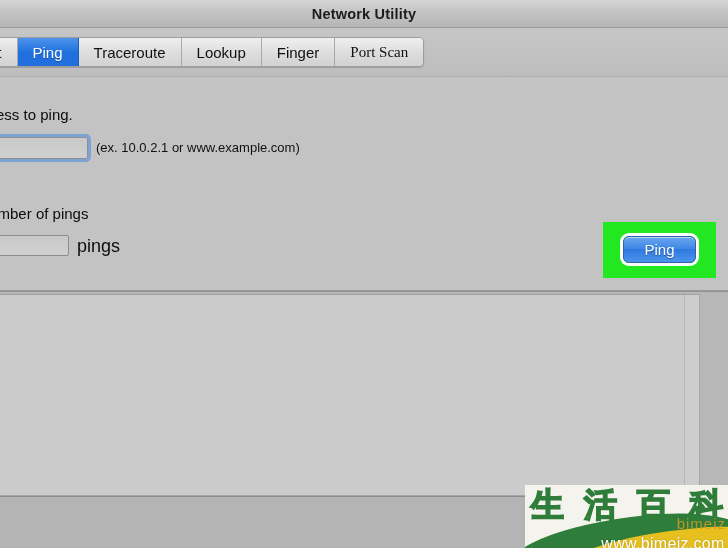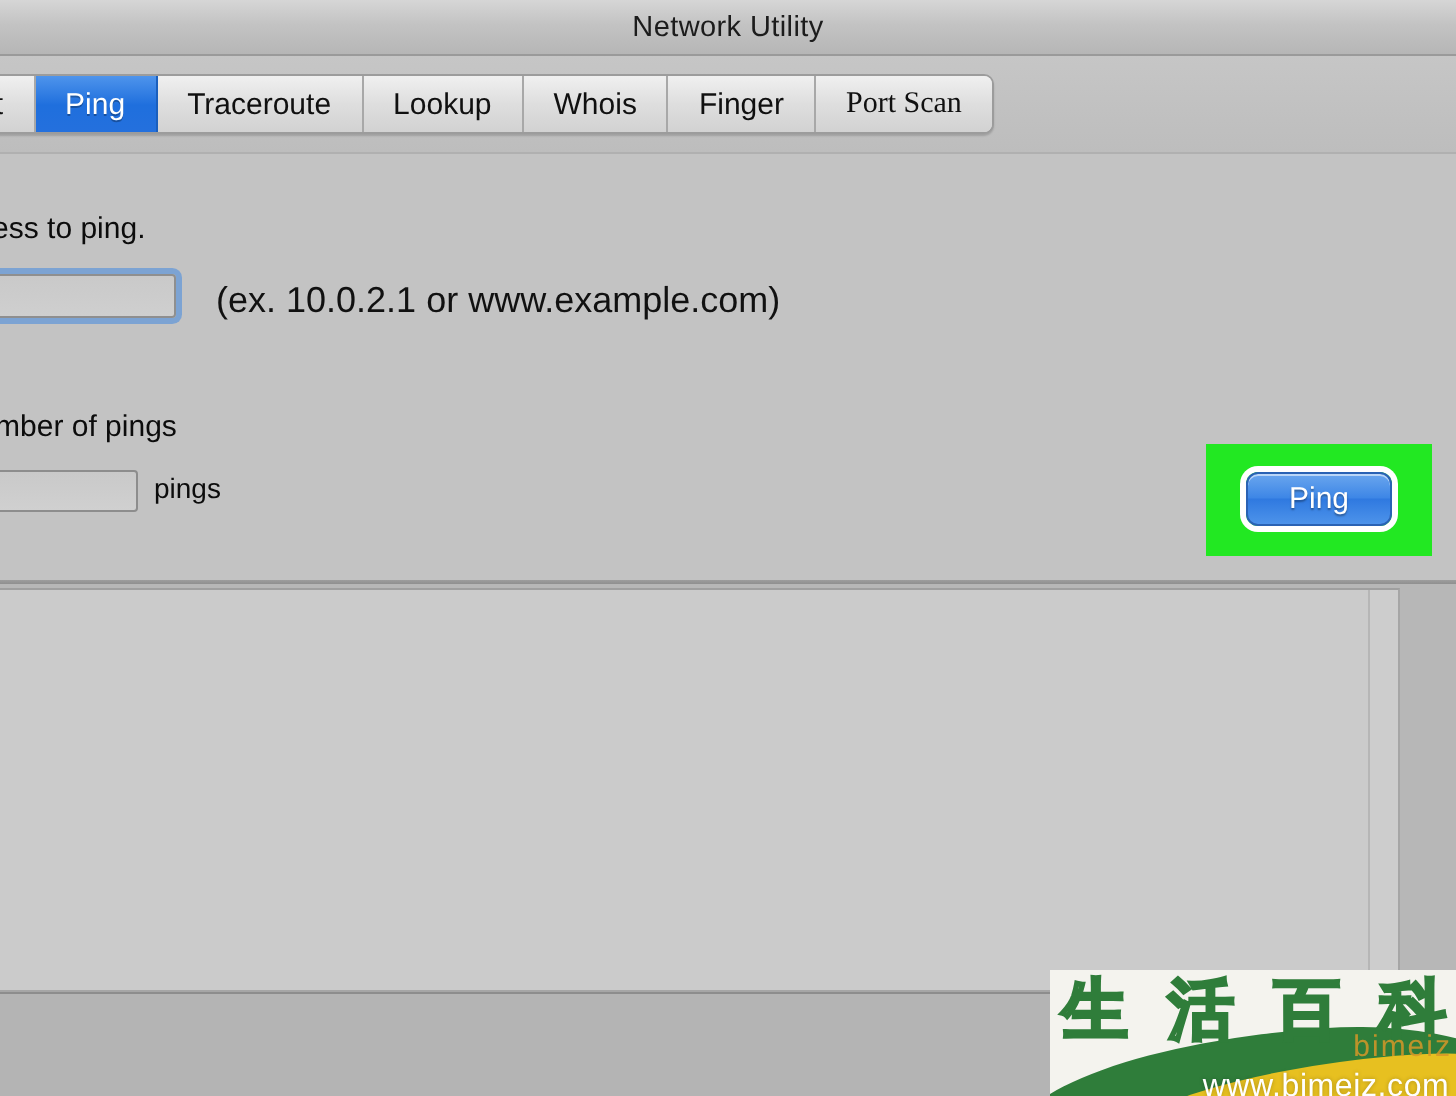--- a/index.html
+++ b/index.html
@@ -33,21 +33,21 @@
     background: linear-gradient(to bottom, #d6d6d6 0%, #c3c3c3 45%, #b6b6b6 100%);
     border-bottom: 1px solid #9a9a9a;
     display: flex;
     align-items: center;
     justify-content: center;
   }
   .titlebar-title {
     font-size: 14.5px;
     color: #1c1c1c;
     letter-spacing: 0.2px;
-    font-weight: 400;
+    font-weight: 700;
   }
 
   
   .tabstrip {
     position: absolute;
     left: 0; top: 28px;
     width: 728px;
     height: 48px;
     background: linear-gradient(to bottom,#c6c6c6 0%,#bdbdbd 100%);
   }
@@ -114,24 +114,23 @@
     background: linear-gradient(to bottom,#c9c9c9,#cfcfcf);
     border: 1px solid #8f8f8f;
     border-radius: 2px;
     box-shadow: 0 0 0 3px rgba(112,158,214,0.85);
     box-sizing: border-box;
   }
   .hint-example {
     position: absolute;
     left: 96px;
     top: 64px;
-    font-size: 18px;
+    font-size: 13px;
     color: #111111;
     white-space: nowrap;
-    margin-left: 12px;
   }
   .label-limited-pings {
     position: absolute;
     left: -40px;
     top: 129px;
     font-size: 15px;
     color: #0c0c0c;
     white-space: nowrap;
   }
   .count-field {
@@ -142,21 +141,21 @@
     height: 21px;
     background: linear-gradient(to bottom,#c9c9c9,#d0d0d0);
     border: 1px solid #8d8d8d;
     border-radius: 2px;
     box-sizing: border-box;
   }
   .label-pings-unit {
     position: absolute;
     left: 77px;
     top: 160px;
-    font-size: 14px;
+    font-size: 18px;
     color: #0c0c0c;
   }
 
   
   .ping-highlight {
     position: absolute;
     left: 603px;
     top: 222px;
     width: 113px;
     height: 56px;
@@ -304,21 +303,20 @@
   <div class="titlebar">
     <div class="titlebar-title">Network Utility</div>
   </div>
 
   <div class="tabstrip">
     <div class="tabgroup">
       <div class="tab">Netstat</div>
       <div class="tab selected">Ping</div>
       <div class="tab">Traceroute</div>
       <div class="tab">Lookup</div>
-      <div class="tab">Whois</div>
       <div class="tab">Finger</div>
       <div class="tab">Port Scan</div>
     </div>
   </div>
 
   <div class="formpanel">
     <div class="hairline-top"></div>
 
     <div class="label-ping-address">address to ping.</div>
 

